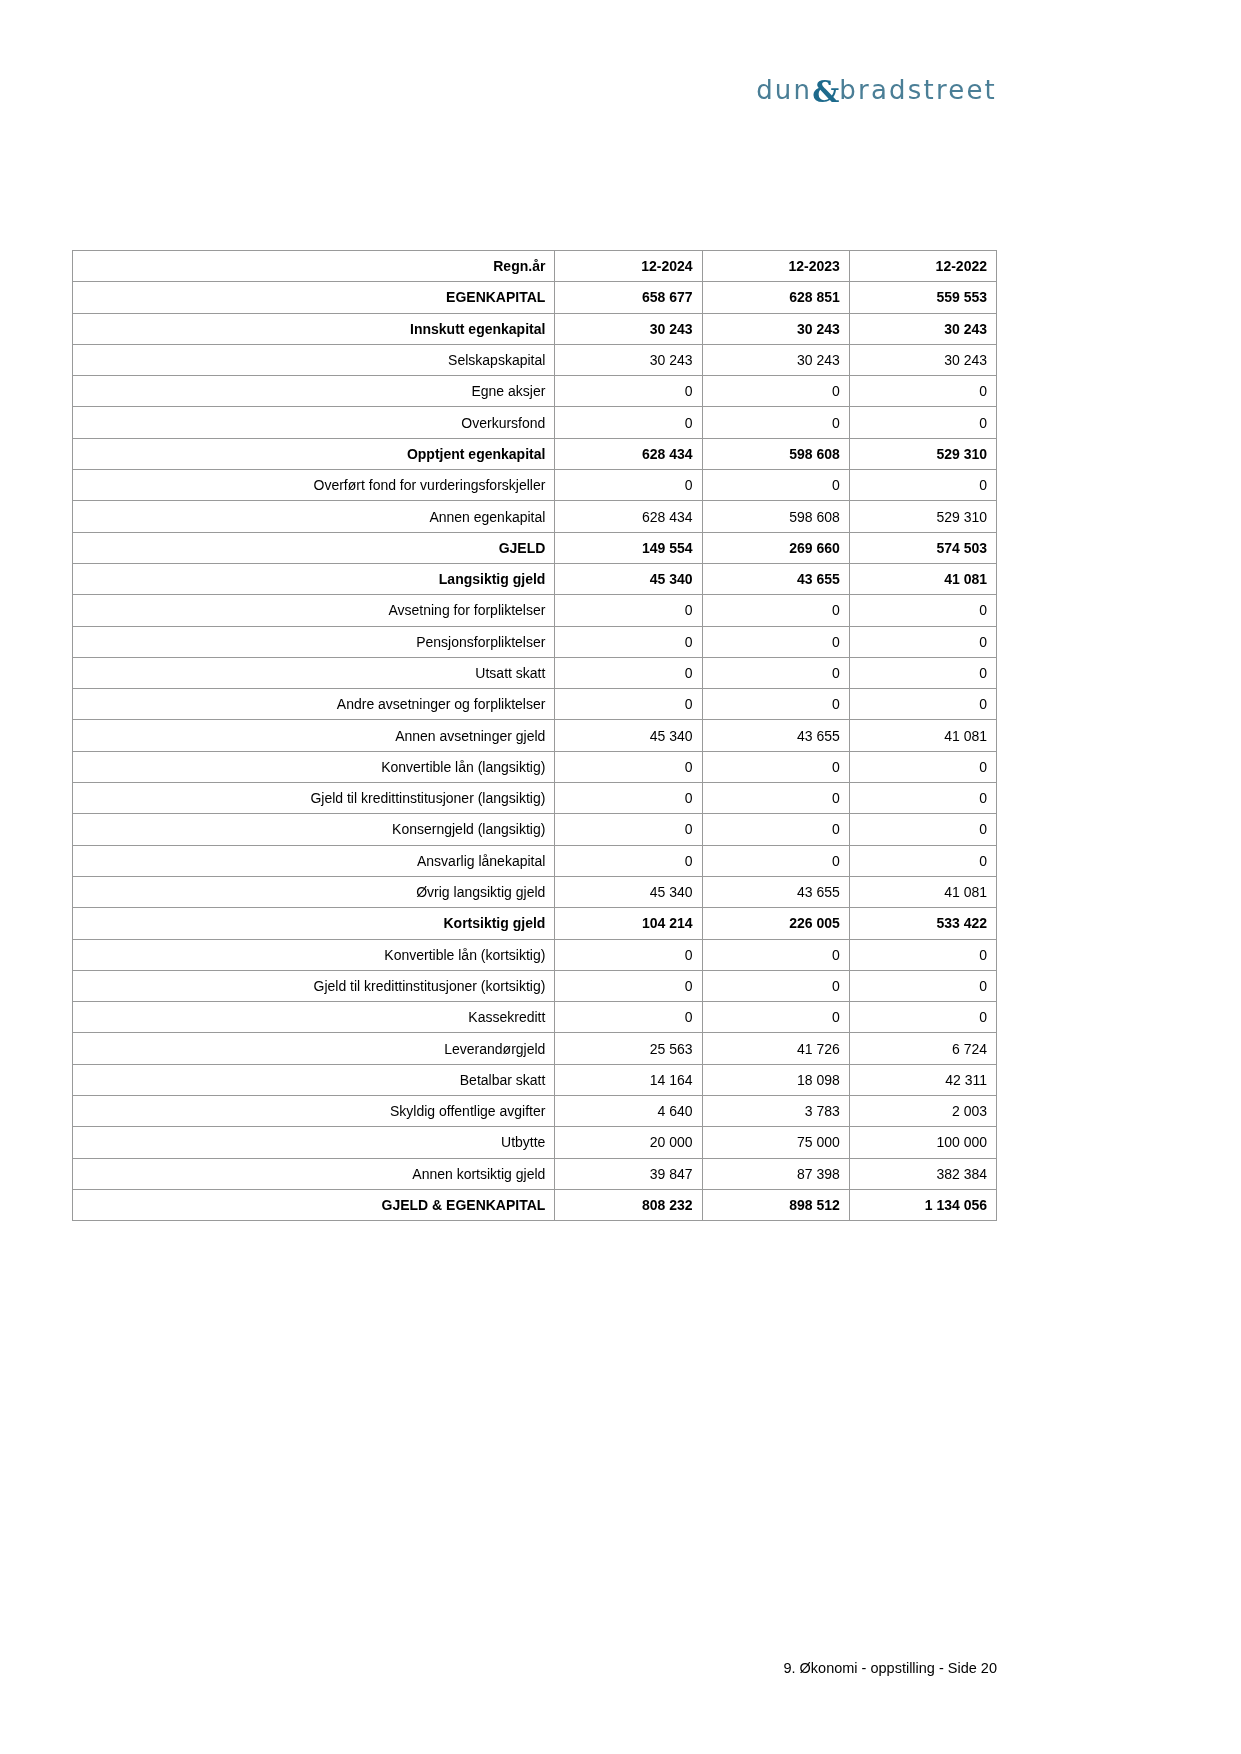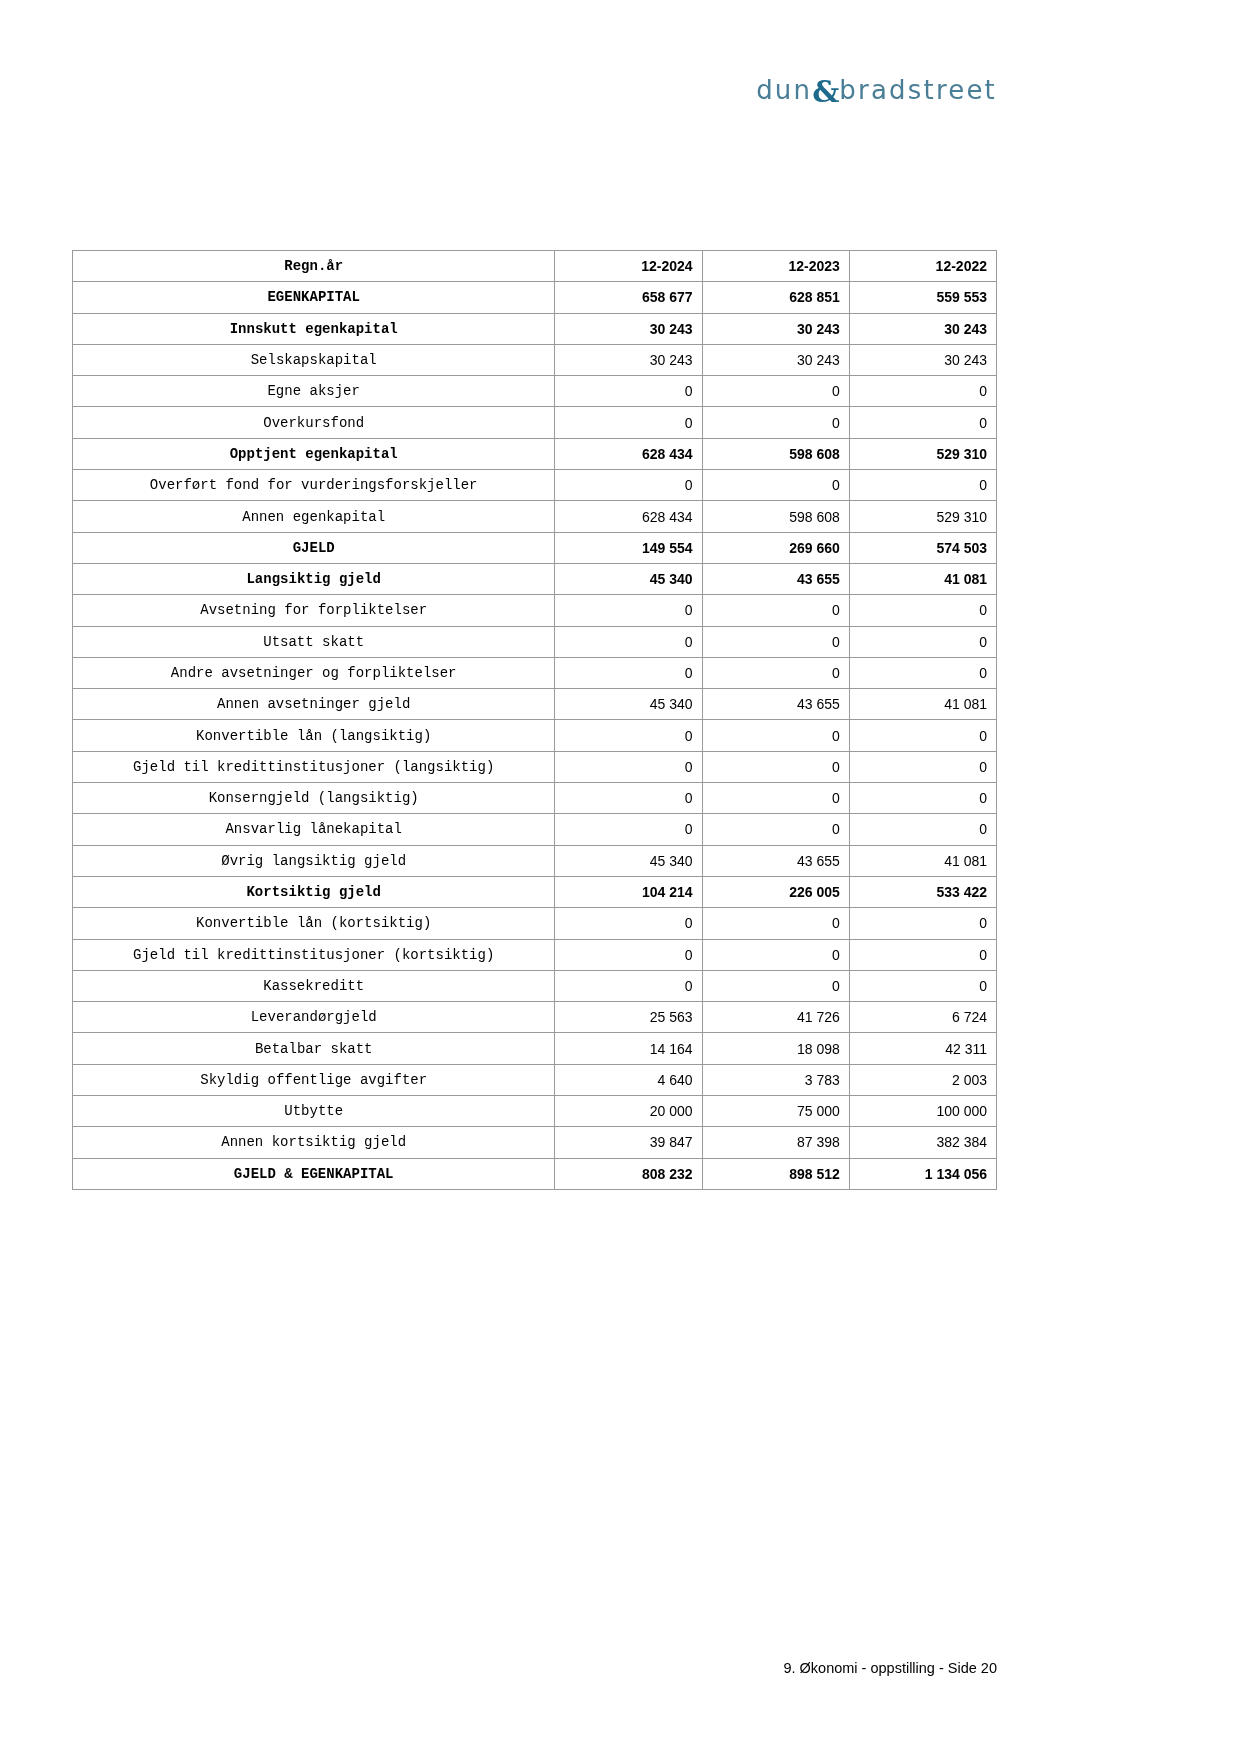--- a/index.html
+++ b/index.html
@@ -91,22 +91,21 @@
   table.fin th, table.fin td {
     border: 1px solid #999a9a;
     height: 31.3px;
     padding: 0 9px;
     vertical-align: middle;
     box-sizing: border-box;
     white-space: nowrap;
     overflow: hidden;
   }
   table.fin th.label, table.fin td.label {
-    text-align: center;
-    font-family: Liberation Mono, monospace;
+    text-align: right;
   }
   table.fin th.num, table.fin td.num {
     text-align: right;
   }
   table.fin thead th {
     font-weight: bold;
     background: #ffffff;
   }
   tr.bold td { font-weight: bold; }
   tr.normal td { font-weight: normal; }
@@ -214,20 +213,26 @@
             <td class="num">43 655</td>
             <td class="num">41 081</td>
           </tr>
           <tr class="normal">
             <td class="label">Avsetning for forpliktelser</td>
             <td class="num">0</td>
             <td class="num">0</td>
             <td class="num">0</td>
           </tr>
           <tr class="normal">
+            <td class="label">Pensjonsforpliktelser</td>
+            <td class="num">0</td>
+            <td class="num">0</td>
+            <td class="num">0</td>
+          </tr>
+          <tr class="normal">
             <td class="label">Utsatt skatt</td>
             <td class="num">0</td>
             <td class="num">0</td>
             <td class="num">0</td>
           </tr>
           <tr class="normal">
             <td class="label">Andre avsetninger og forpliktelser</td>
             <td class="num">0</td>
             <td class="num">0</td>
             <td class="num">0</td>

